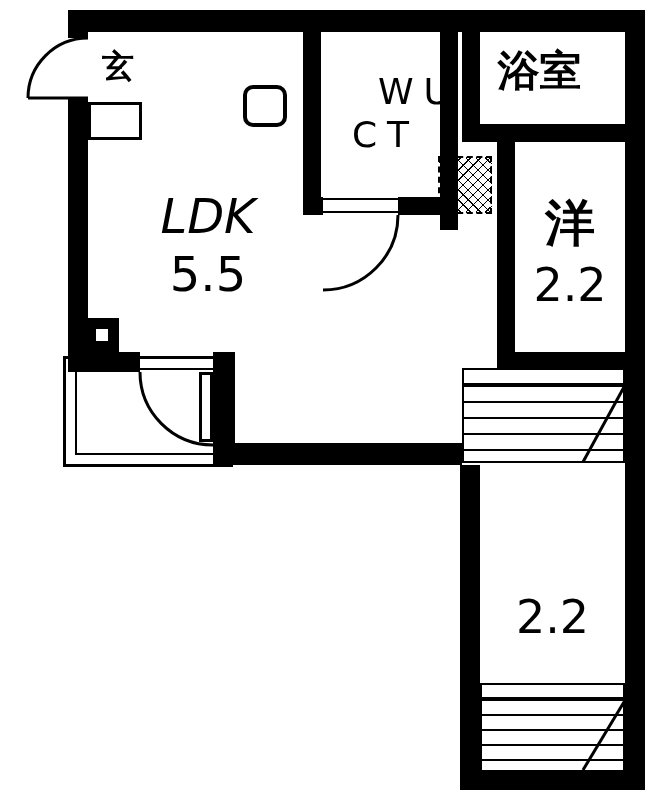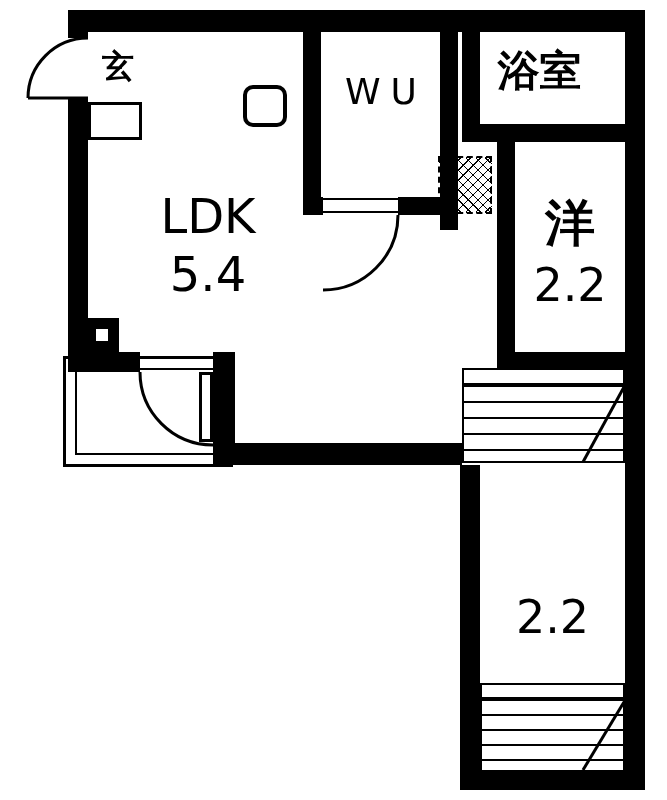--- a/index.html
+++ b/index.html
@@ -69,21 +69,22 @@
     <path class="line" d="M 28 98 L 88 98"></path>
     <path class="line t" d="M 323 199 L 398 199"></path>
     <path class="line t" d="M 323 212 L 398 212"></path>
     <path class="line" d="M 398 215 A 75 75 0 0 1 323 290"></path>
     <path class="line" d="M 140 372 A 73 73 0 0 0 213 445"></path>
     <path class="line" d="M 583 462 L 624 387"></path>
     <path class="line" d="M 583 770 L 624 702"></path>
   </svg>
 
   <div class="label kanji" style="left:88px;top:50px;width:60px;font-size:32px;">玄</div>
-  <div class="label" style="left:118px;top:192px;width:180px;font-size:48px;">LDK</div>
-  <div class="label" style="left:118px;top:250px;width:180px;font-size:48px;">5.4</div>
-  <div class="label" style="left:321px;top:74px;width:120px;font-size:36px;letter-spacing:10px;text-indent:10px;">WU</div>
+  <div class="label" style="left:118px;top:192px;width:180px;font-size:48px;font-style:italic;">LDK</div>
+  <div class="label" style="left:118px;top:250px;width:180px;font-size:48px;">5.5</div>
+  <div class="label" style="left:321px;top:74px;width:120px;font-size:36px;letter-spacing:10px;text-indent:10px;padding-left:33px;">WU</div>
+  <div class="label" style="left:321px;top:117px;width:119px;font-size:36px;letter-spacing:10px;text-indent:10px;">CT</div>
   <div class="label kanji" style="left:480px;top:50px;width:119px;font-size:42px;">浴室</div>
   <div class="label kanji" style="left:515px;top:198px;width:110px;font-size:50px;">洋</div>
   <div class="label" style="left:515px;top:262px;width:110px;font-size:46px;">2.2</div>
   <div class="label" style="left:478px;top:594px;width:149px;font-size:46px;">2.2</div>
 
 </div>
 
 </body></html>

